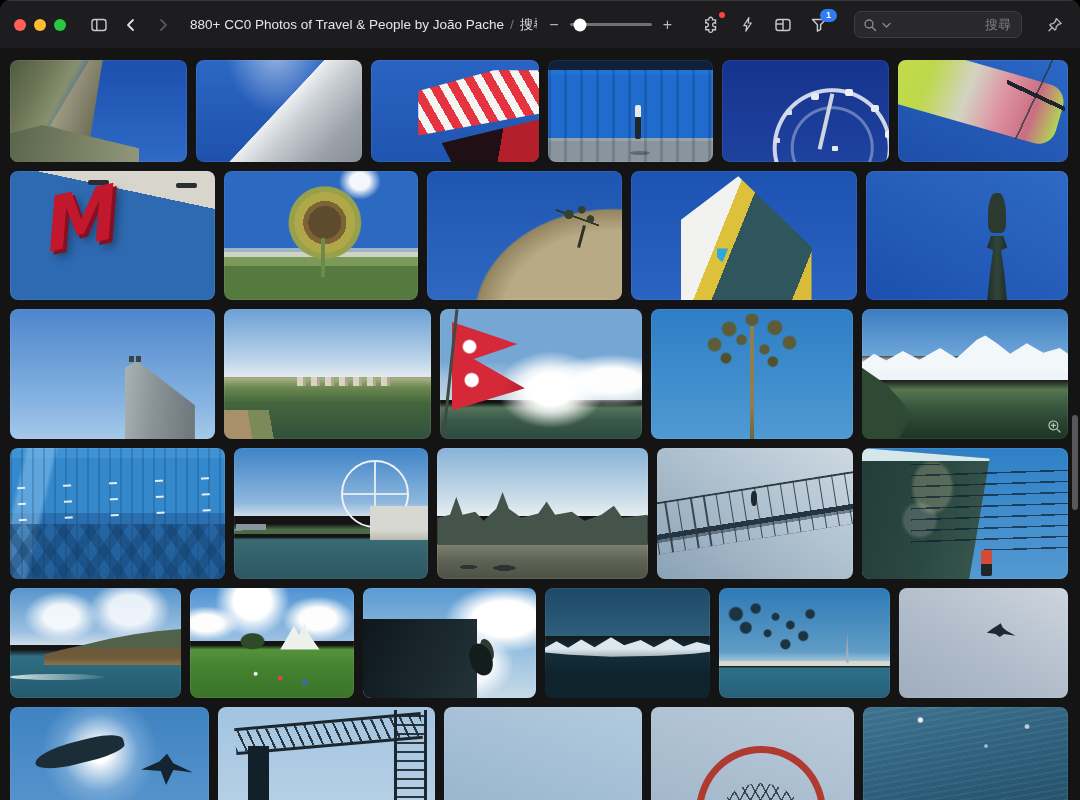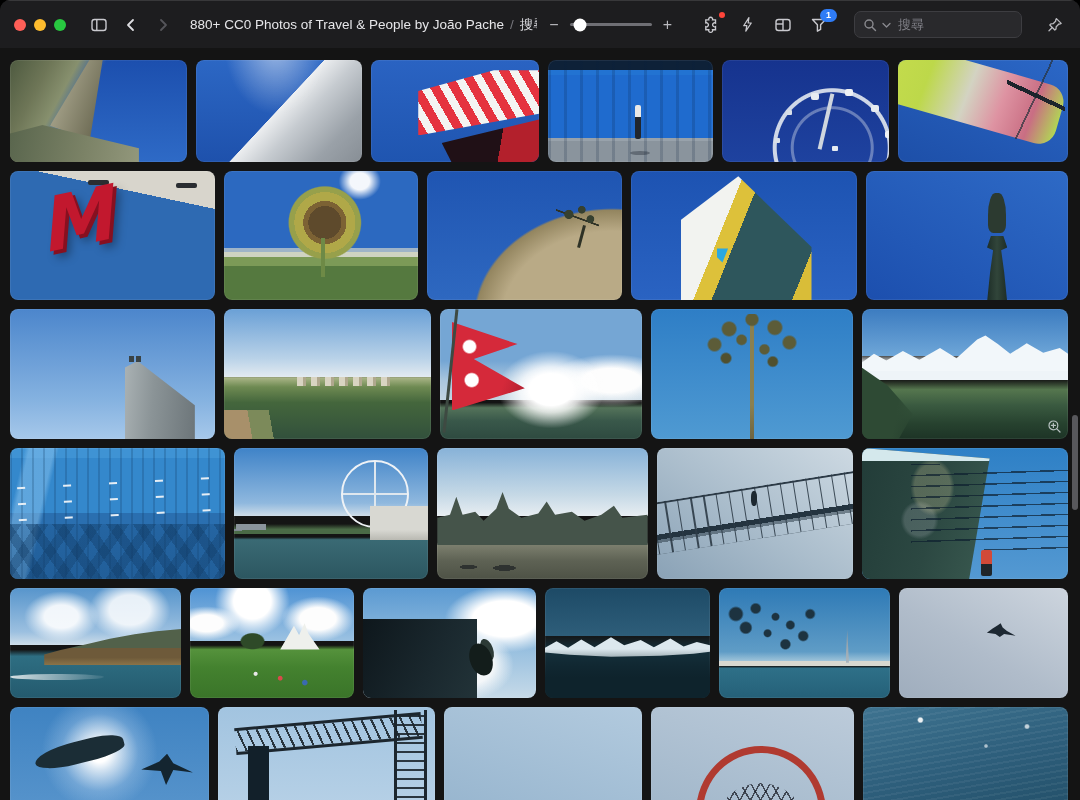--- a/index.html
+++ b/index.html
@@ -19,21 +19,21 @@
   .zoomctl{display:flex;align-items:center;gap:9px;color:#b9b9be;}
   .zoomctl .pm{background:none;border:none;color:#b9b9be;font-size:16px;line-height:1;padding:0 2px;}
   .track{position:relative;width:82px;height:3.5px;background:#6f6f74;border-radius:2px;}
   .knob{position:absolute;top:50%;left:13%;transform:translate(-50%,-50%);width:13px;height:13px;background:#fff;border-radius:50%;}
   .tb-icons{display:flex;align-items:center;gap:14px;margin-left:16px;}
   .dot-red{position:absolute;top:-1px;right:-2px;width:6px;height:6px;border-radius:50%;}
   .badge{position:absolute;top:-5px;right:-7px;min-width:13px;height:13px;border-radius:7px;
     color:#fff;font-size:9px;font-weight:bold;display:flex;align-items:center;justify-content:center;padding:0 2px;}
   .search{display:flex;align-items:center;gap:5px;width:168px;height:27px;background:#29292c;
     border:1px solid #3d3d41;border-radius:7px;padding:0 8px;margin-left:14px;box-sizing:border-box;}
-  .search input{flex:1;min-width:0;background:transparent;border:none;outline:none;color:#d9d9de;font-size:13px;}
+  .search input{flex:1;min-width:0;background:transparent;border:none;outline:none;color:#d9d9de;font-size:13px;text-align:right;}
   .search input::placeholder{color:#7f7f86;}
   .pin-wrap{margin-left:12px;}
 
   
   .content{position:relative;height:752px;padding:12px 12px 0 10px;box-sizing:border-box;overflow:hidden;}
   .row{display:flex;gap:9px;margin-bottom:9px;}
   .r1{height:102px}.r2{height:129px}.r3{height:130px}.r4{height:131px}.r5{height:110px}.r6{height:130px}
   .thumb{position:relative;flex:1 1 0;border-radius:8px;overflow:hidden;
     box-shadow:inset 0 0 0 1px rgba(255,255,255,.07);}
   .thumb::before,.thumb::after{content:"";position:absolute;}

